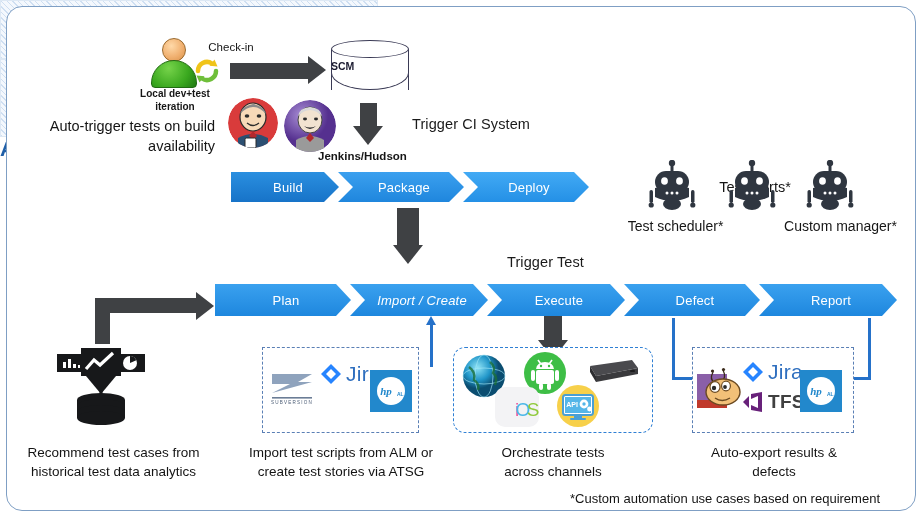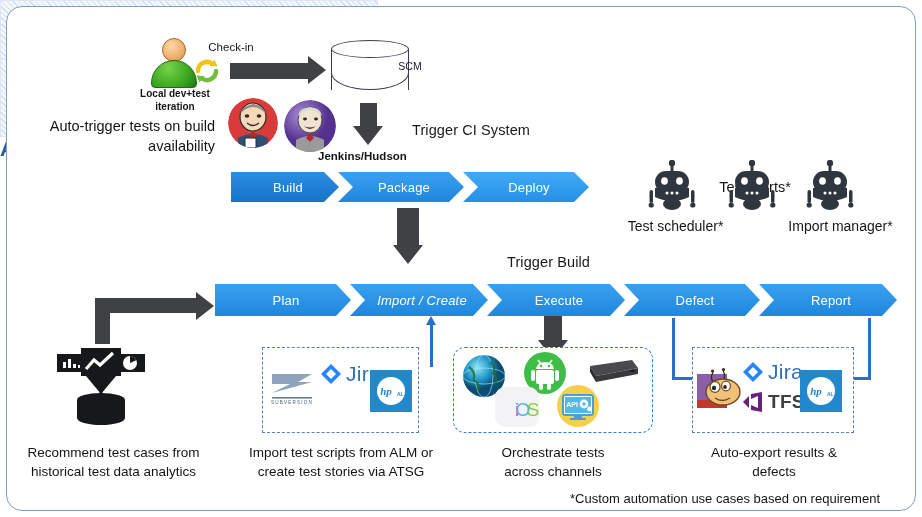--- a/index.html
+++ b/index.html
@@ -38,21 +38,21 @@
   }
   #ci-band  { left: 216px; top: 158px; width: 378px; height: 59px; }
   #tt-band  { left: 206px; top: 249px; width: 700px; height: 78px; }
 
   .band-title {
     position: absolute;
     font-size: 14.5px;
     color: #1a1a1a;
     letter-spacing: .1px;
   }
-  #ci-title { left: 412px; top: 122px; }
+  #ci-title { left: 412px; top: 116px; }
   #tt-title { left: 507px; top: 254px; }
 
   
   .pipe { position: absolute; display: flex; }
   .chev {
     position: relative;
     height: 30px;
     display: flex; align-items: center; justify-content: center;
     color: #ffffff;
     font-size: 13px;
@@ -186,21 +186,21 @@
     border: 1.4px solid #3a3a55; border-top: none;
     border-radius: 0 0 39px 39px / 0 0 17px 17px;
     background: #fff;
   }
   #scm .top {
     position: absolute; left: 0; top: 0px; width: 78px; height: 18px;
     border: 1.4px solid #3a3a55; border-radius: 50%; background: #fff;
   }
   #scm .txt {
     position: absolute; left: 0; top: 20px; width: 78px;
-    text-align: center; font-size: 10.5px; font-weight: normal; color: #1b1b30; margin-left: 40px;
+    font-size: 10.5px; font-weight: bold; color: #1b1b30;
   }
 
   
   #person { position: absolute; left: 150px; top: 38px; width: 48px; height: 50px; }
   #person .head {
     position: absolute; left: 12px; top: 0; width: 24px; height: 24px;
     border-radius: 50%;
     background: radial-gradient(circle at 38% 32%, #ffd9a8 0%, #f0b070 55%, #d98f45 100%);
     border: 1.2px solid #9a6a2e;
   }
@@ -399,24 +399,24 @@
       <circle cx="24" cy="33" r="1.5" fill="#ffffff"></circle>
       <circle cx="29" cy="33" r="1.5" fill="#ffffff"></circle>
       <rect x="1.5" y="30" width="3.5" height="13" rx="1.7" fill="#2f3640"></rect>
       <rect x="43" y="30" width="3.5" height="13" rx="1.7" fill="#2f3640"></rect>
       <circle cx="3.2" cy="45" r="2.6" fill="#2f3640"></circle>
       <circle cx="44.8" cy="45" r="2.6" fill="#2f3640"></circle>
       <ellipse cx="24" cy="44" rx="9" ry="6" fill="#2f3640"></ellipse>
     </svg>
   </div>
   <div class="lbl" id="lbl-sched">Test scheduler*</div>
-  <div class="lbl" id="lbl-repmgr">Import manager*</div>
+  <div class="lbl" id="lbl-repmgr">Custom manager*</div>
 
   <div class="band" id="tt-band"></div>
-  <div class="band-title" id="tt-title">Trigger Build</div>
+  <div class="band-title" id="tt-title">Trigger Test</div>
 
   <div class="pipe" id="tt-pipe">
     <div class="chev notch t t0">
         <span>Plan</span>
       </div>
     <div class="chev notch inset t t1">
         <span>Import / Create</span>
       </div>
     <div class="chev notch inset t t2">
         <span>Execute</span>

